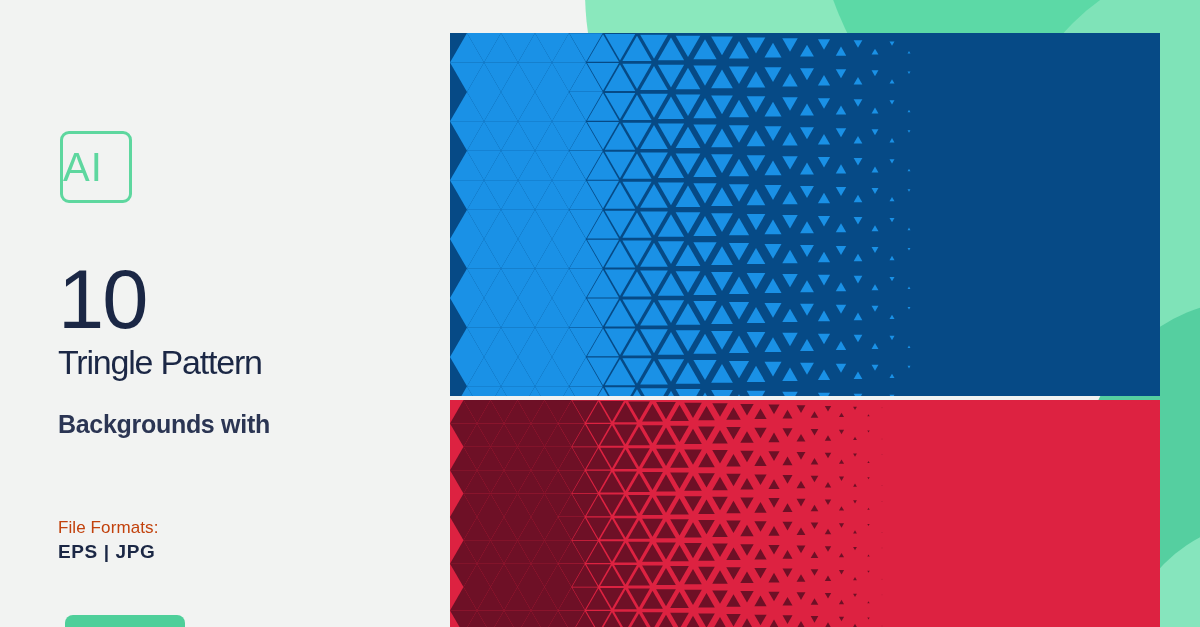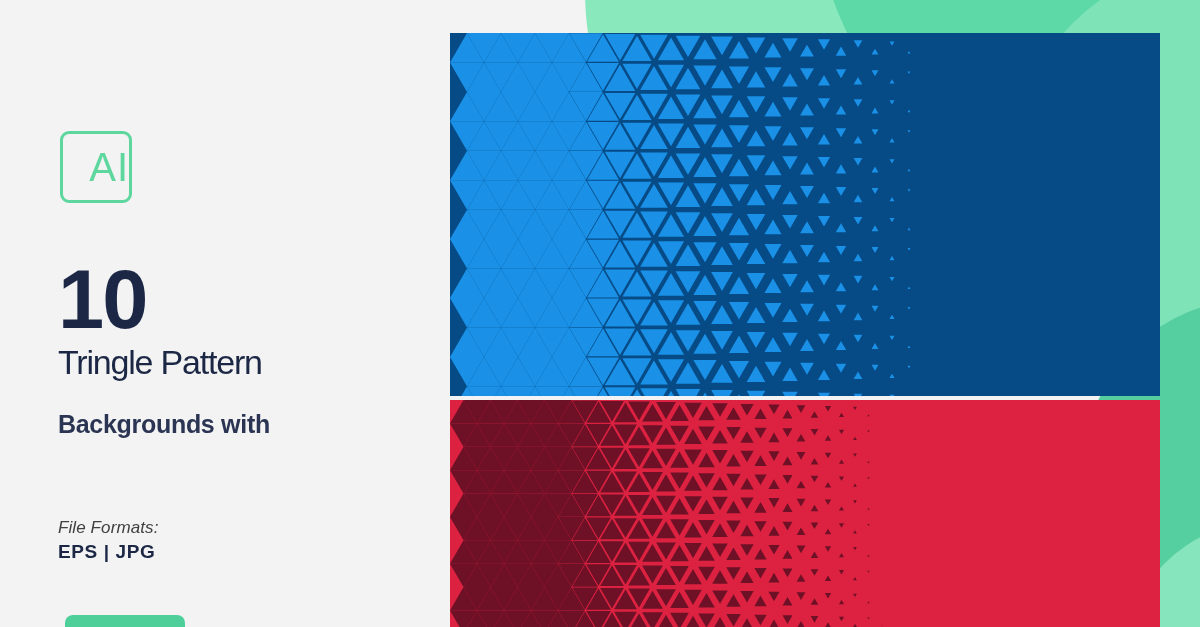--- a/index.html
+++ b/index.html
@@ -56,36 +56,36 @@
   }
 
   #ai-badge {
     position:absolute;
     left:60px; top:131px;
     width:72px; height:72px;
     border:3px solid #5ed79f;
     border-radius:9px;
     display:flex;
     align-items:center;
-    justify-content:flex-end;
+    justify-content:flex-start;
   }
   #ai-badge-label {
     font-size:40px;
     font-weight:400;
     color:#5ed79f;
     letter-spacing:1px;
     line-height:1;
     font-family:"Liberation Sans", sans-serif;
   }
 
   #count {
     position:absolute;
     left:58px; top:258px;
     font-size:83px;
-    font-weight:bold;
+    font-weight:normal;
     color:#1b2745;
     letter-spacing:-2px;
     line-height:1;
   }
 
   #title {
     position:absolute;
     left:58px; top:345px;
     font-size:34px;
     font-weight:normal;
@@ -104,23 +104,22 @@
     line-height:1.33;
     letter-spacing:-0.3px;
     margin-top:8px;
   }
 
   #formats-label {
     position:absolute;
     left:58px; top:518px;
     font-size:17px;
     font-weight:400;
-    color:#404040;
+    color:#c2410c;
     letter-spacing:0.1px;
-    font-style:italic;
   }
 
   #formats-value {
     position:absolute;
     left:58px; top:541px;
     font-size:19px;
     font-weight:bold;
     color:#1b2745;
     letter-spacing:0.6px;
   }

